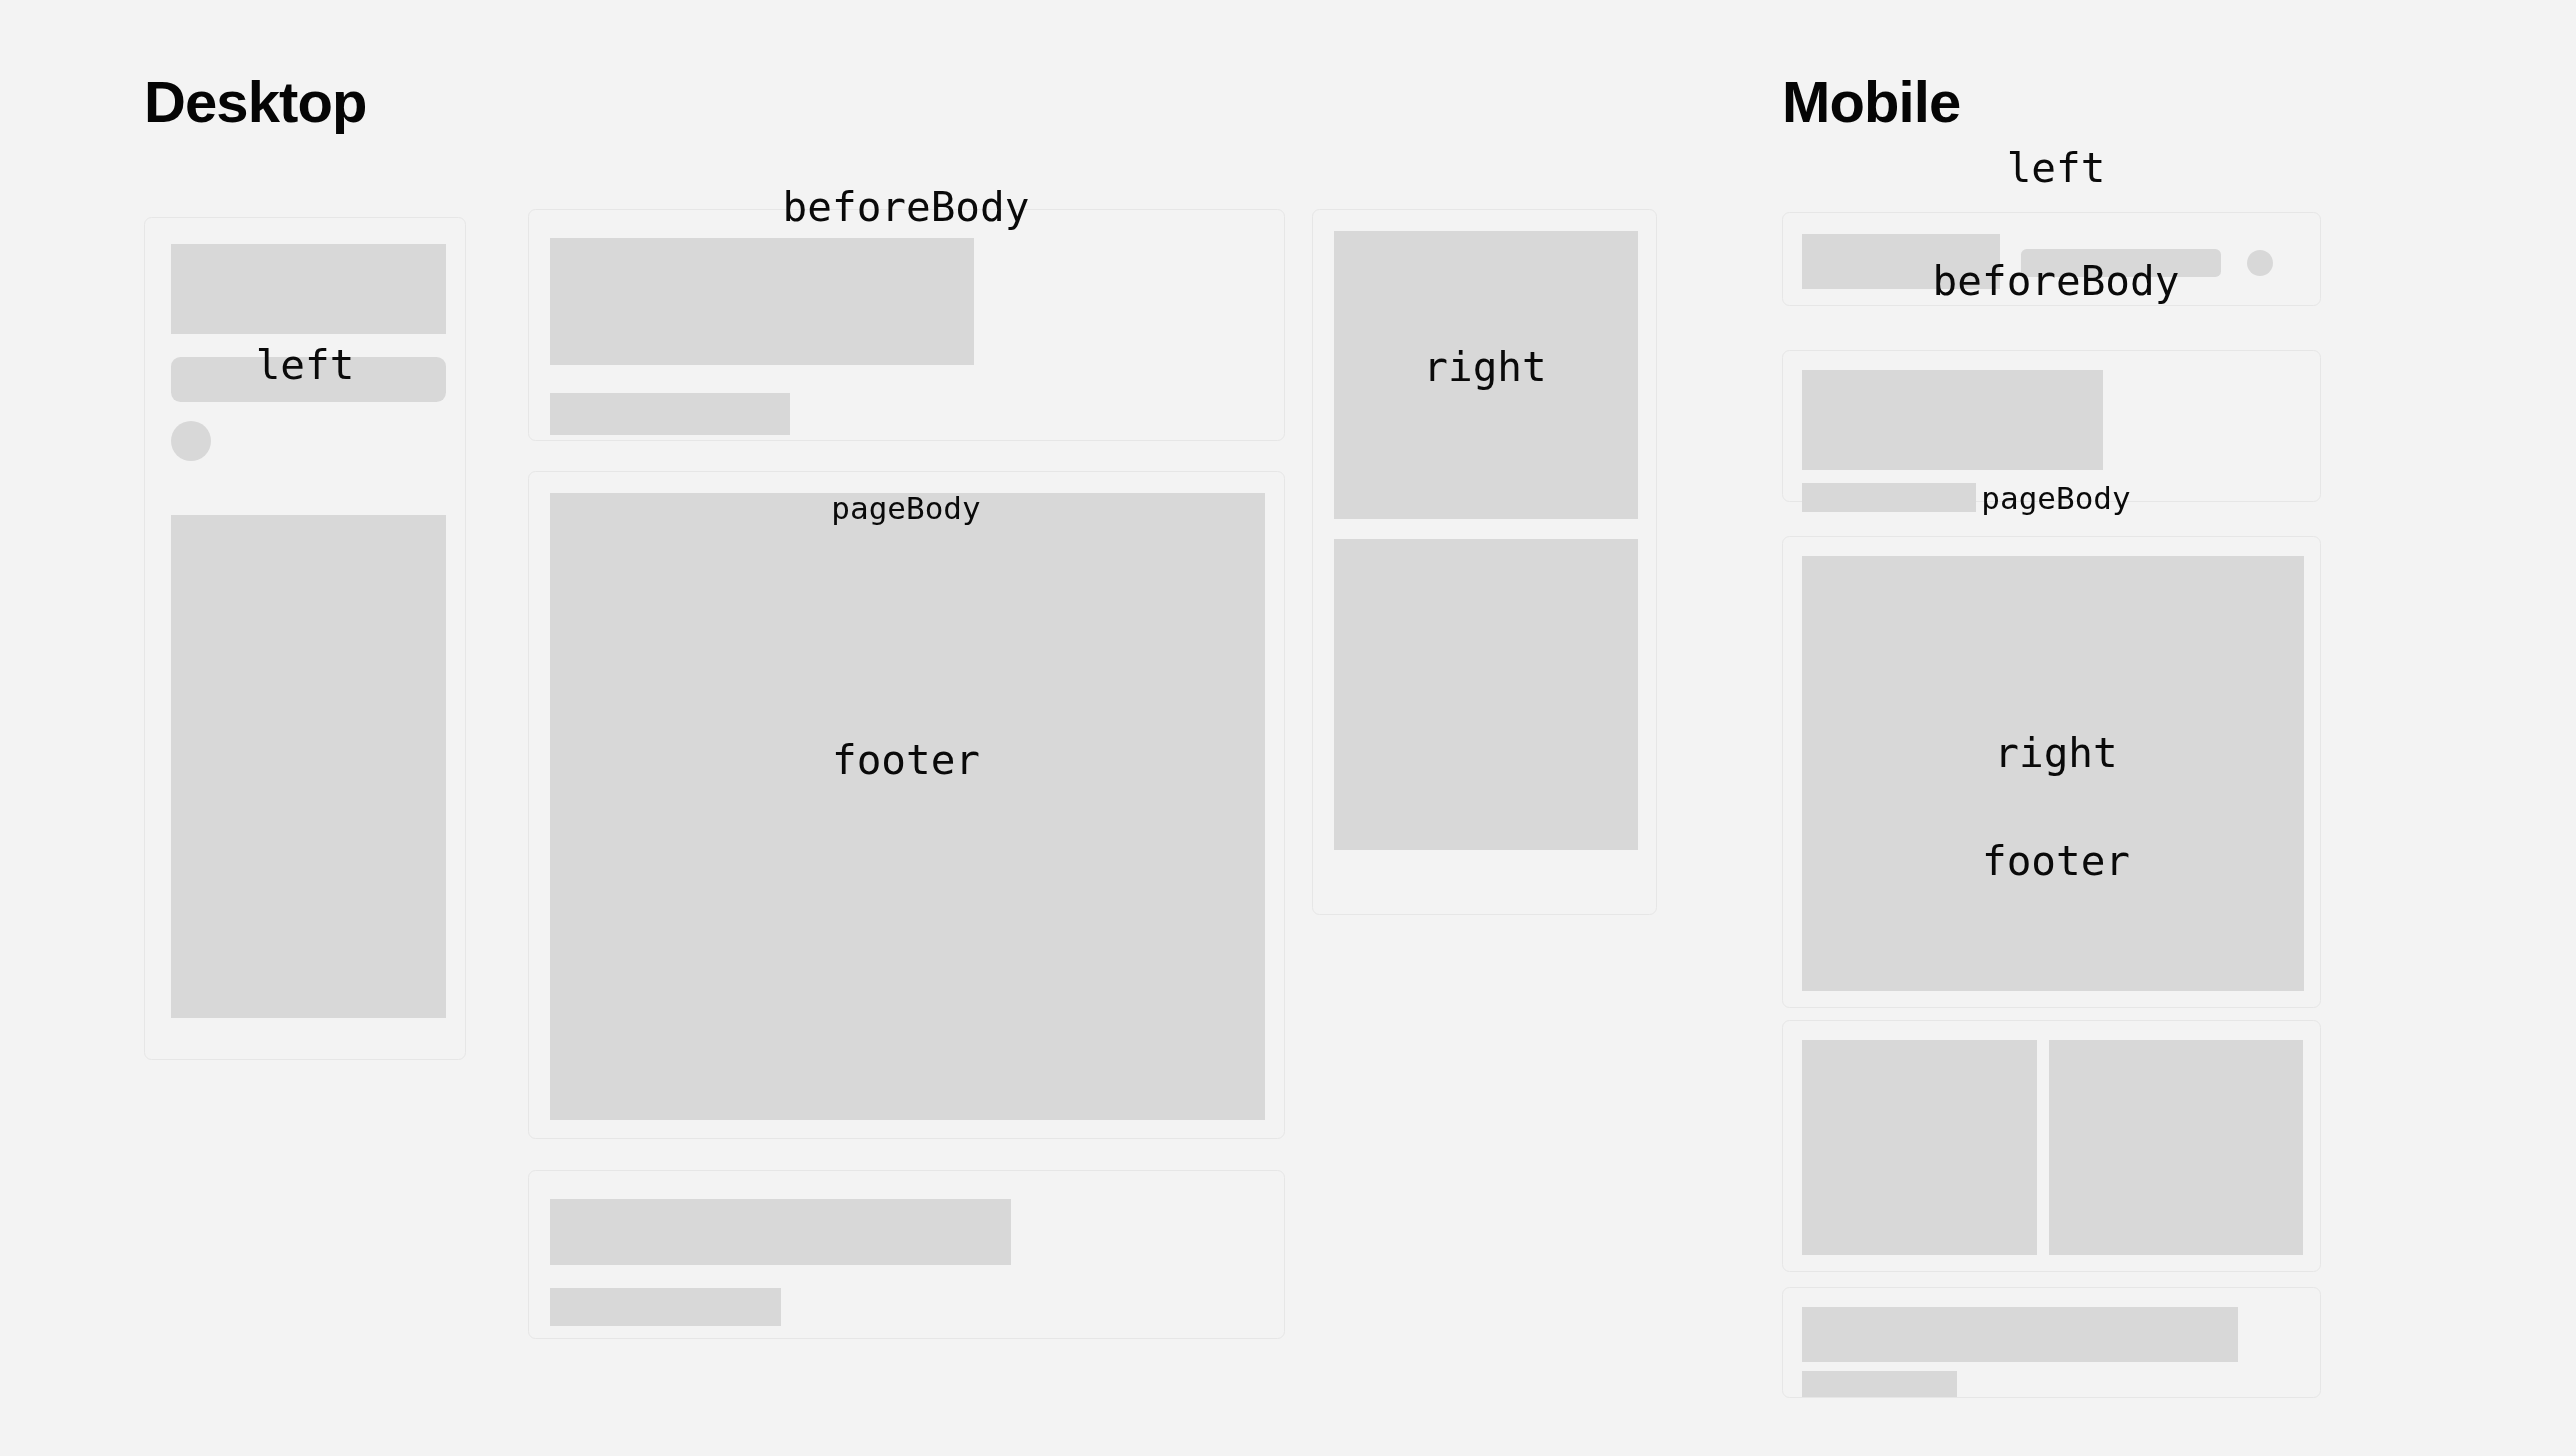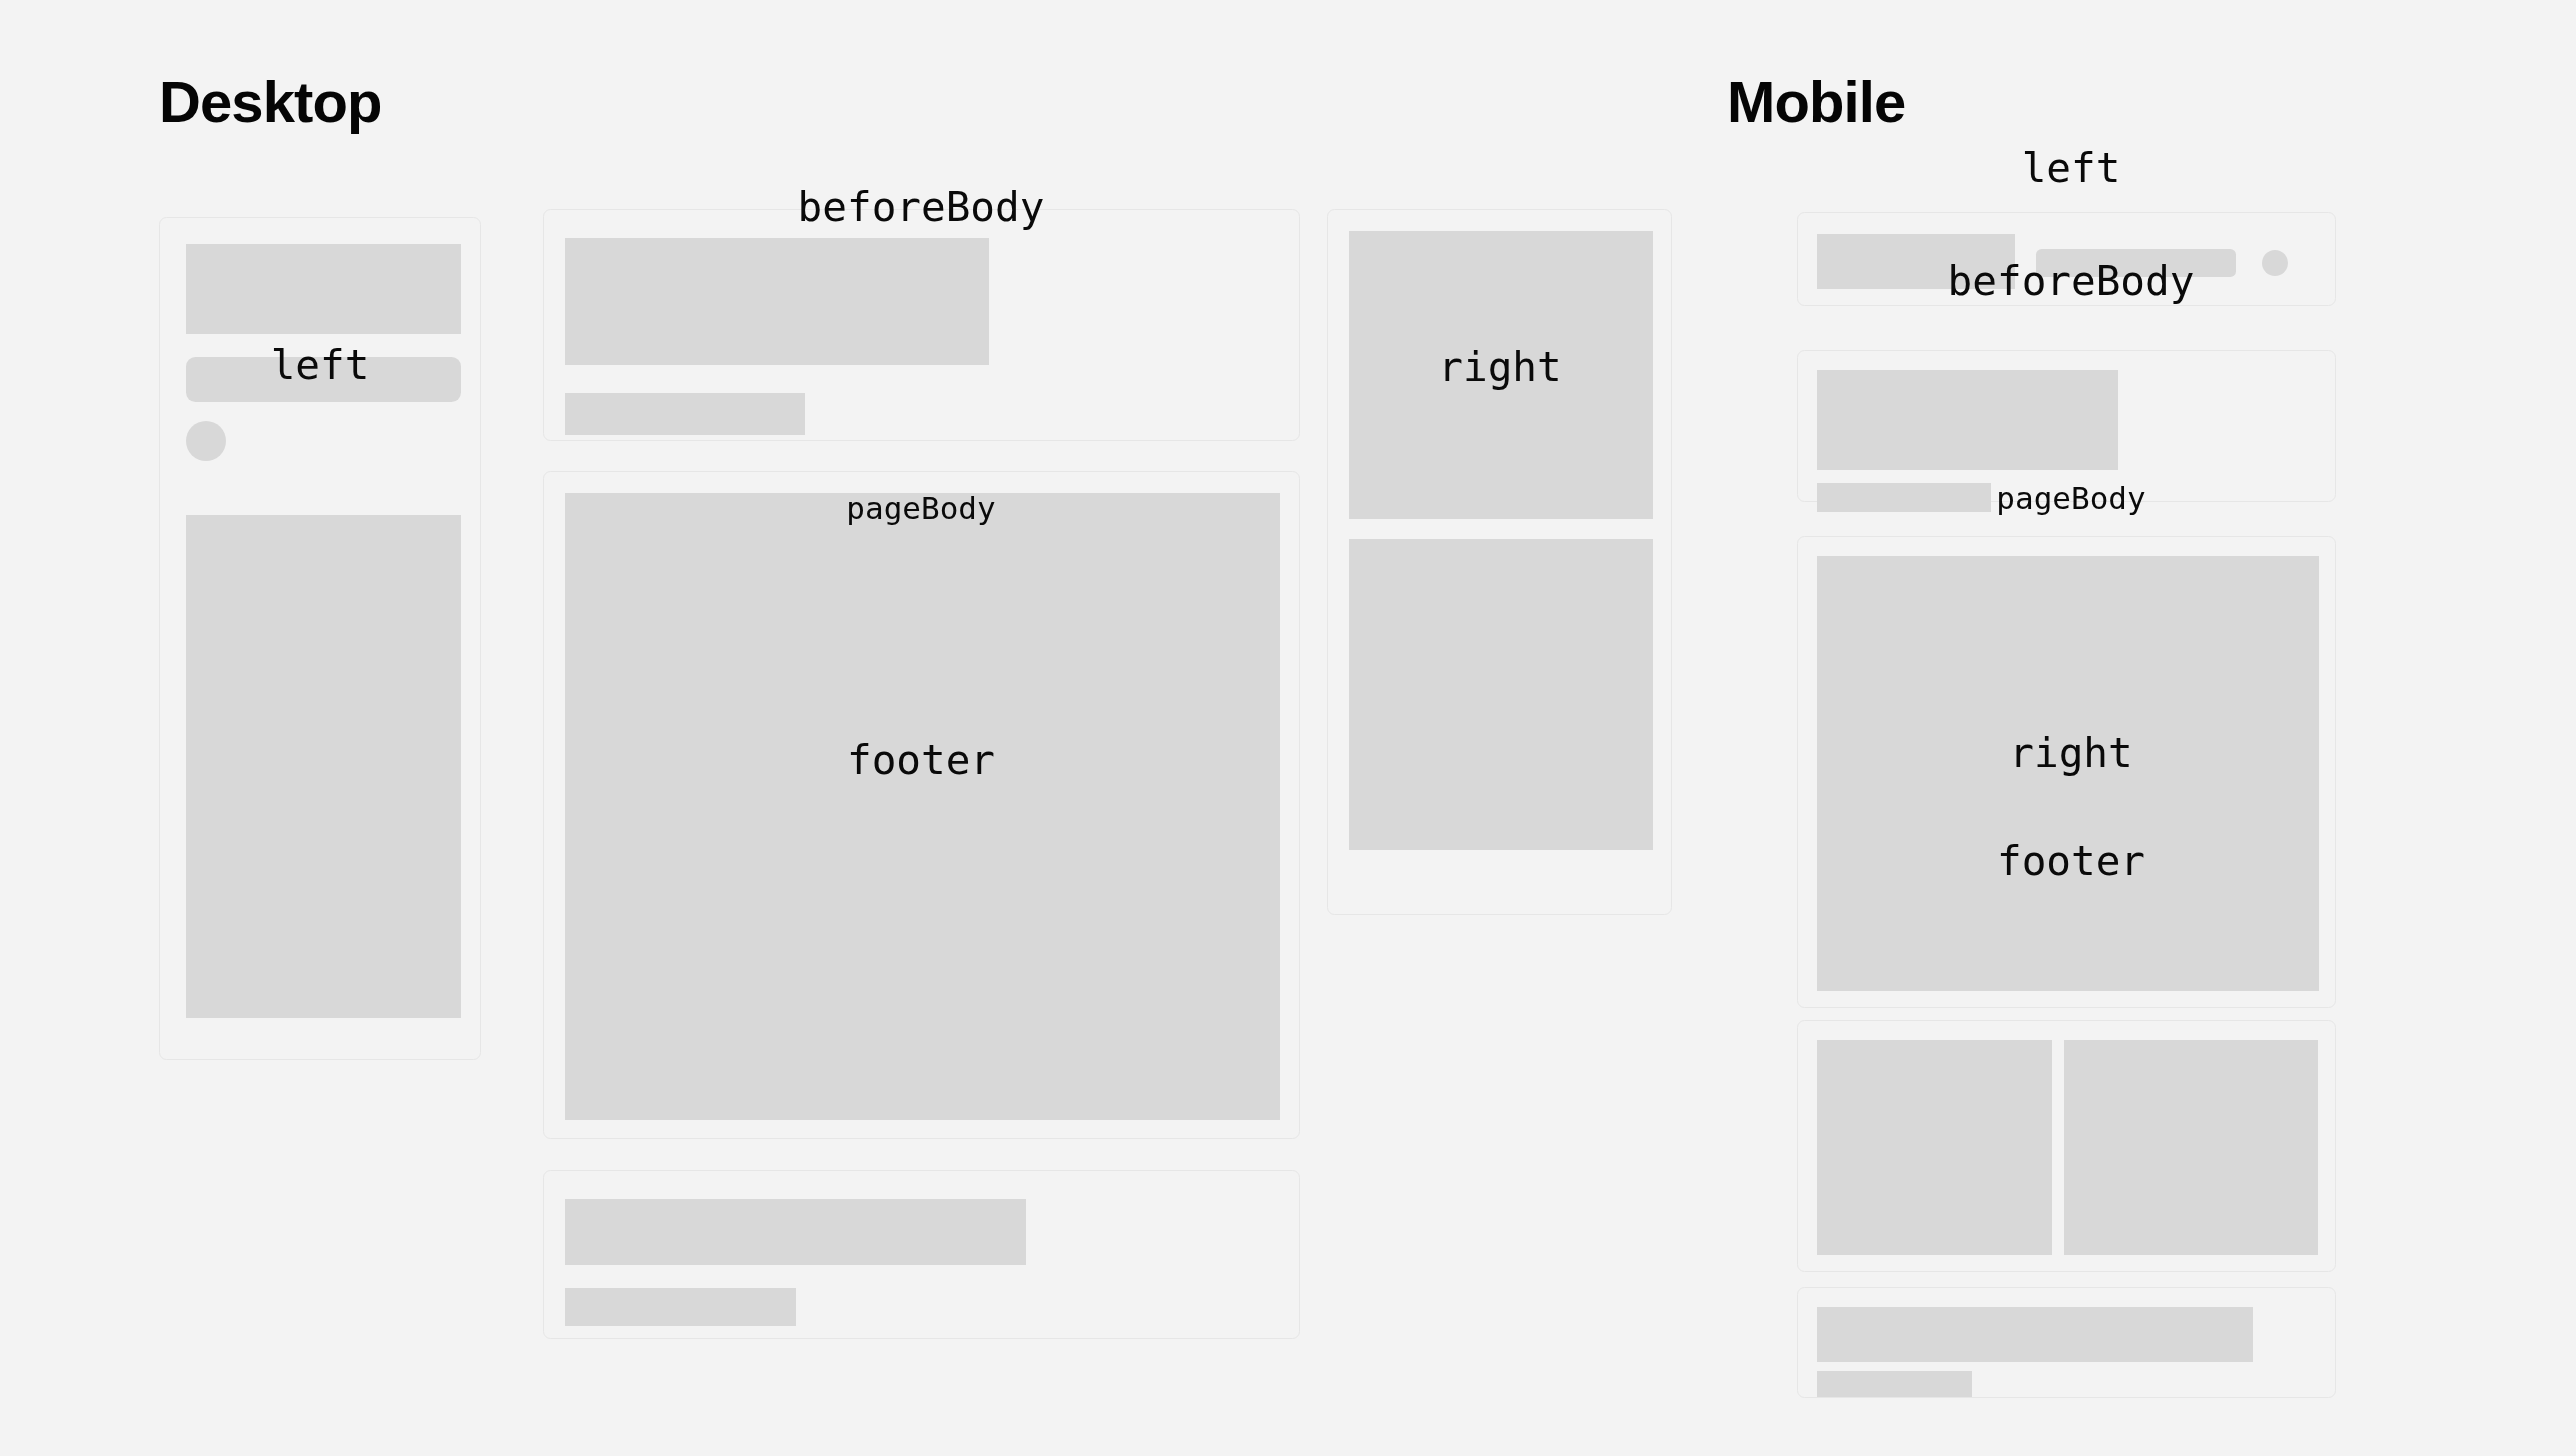--- a/index.html
+++ b/index.html
@@ -7,36 +7,35 @@
     padding: 0;
     background: #f3f3f3;
     font-family: "Liberation Sans", sans-serif;
   }
   #stage {
     position: relative;
     width: 2552px;
     height: 1456px;
     background: #f3f3f3;
     overflow: hidden;
-    margin-left: 15px;
   }
 
   
   .section-title {
     position: absolute;
     font-family: "Liberation Sans", sans-serif;
     font-weight: bold;
     font-size: 58px;
     line-height: 1;
     letter-spacing: -0.9px;
     color: #050505;
     white-space: nowrap;
   }
   #title-desktop { left: 144px; top: 73px; }
-  #title-mobile  { left: 1712px; top: 73px; }
+  #title-mobile  { left: 1782px; top: 73px; }
 
   
   .panel {
     position: absolute;
     box-sizing: border-box;
     background: #f3f3f3;
     border: 1.9px solid #e6e6e6;
     border-radius: 7.5px;
   }
 

